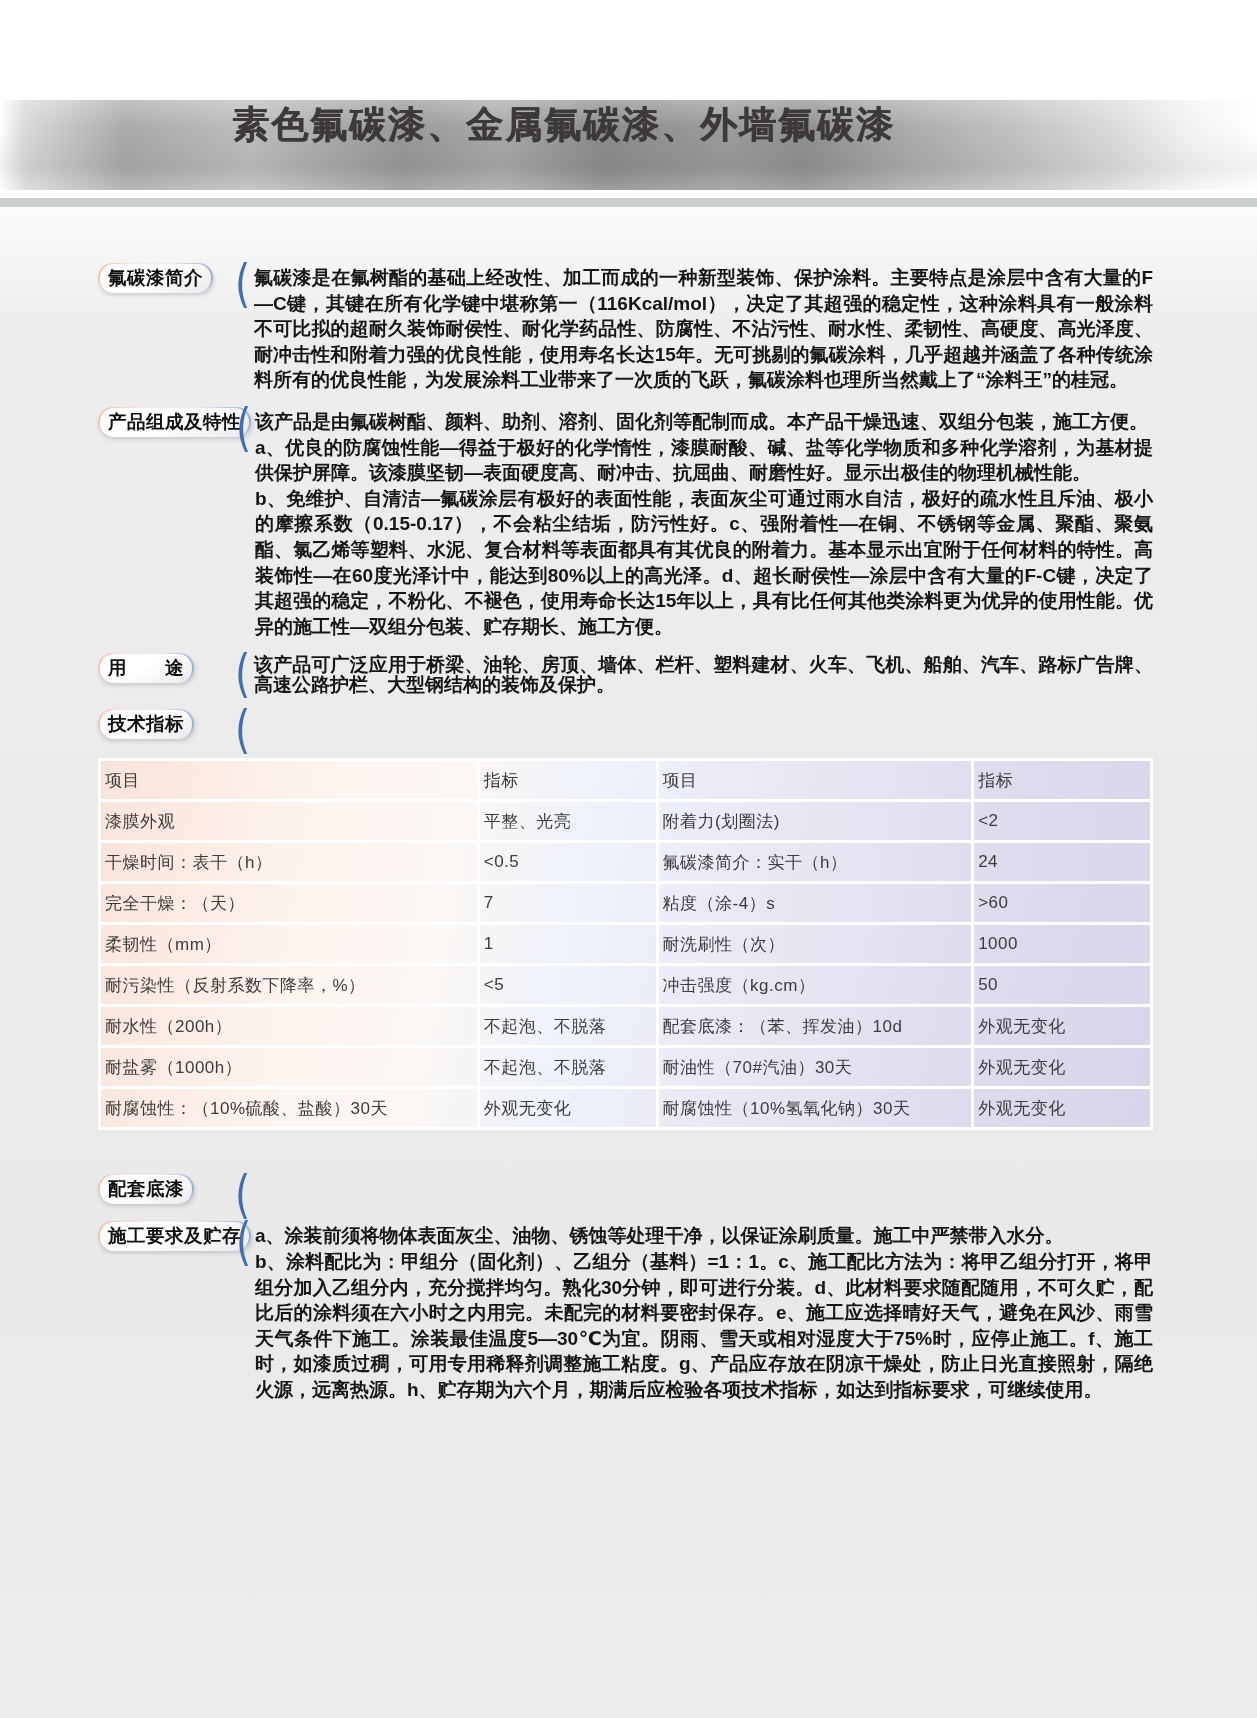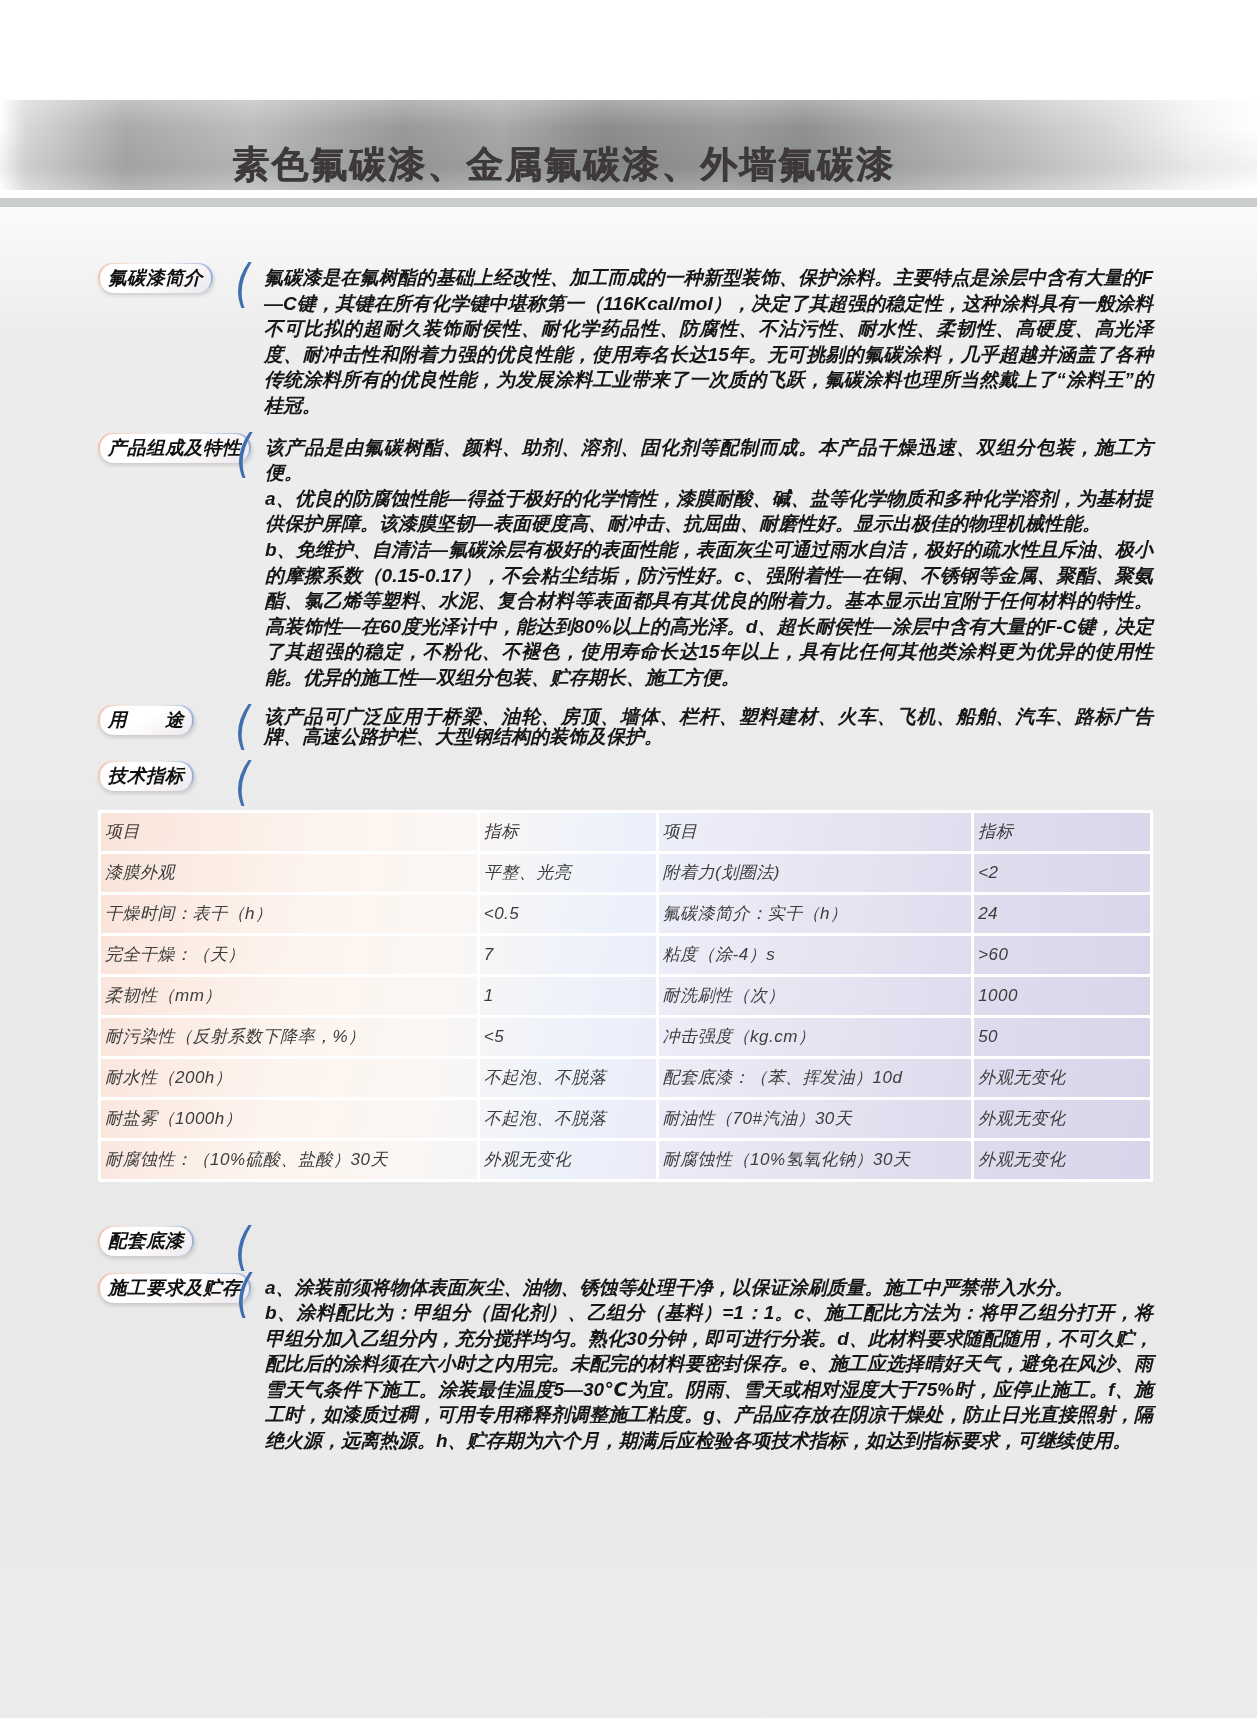--- a/index.html
+++ b/index.html
@@ -10,36 +10,35 @@
     font-family: "Liberation Sans", "DejaVu Sans", sans-serif;
   }
   .page { width: 1257px; height: 1718px; overflow: hidden; }
 
   
   .band {
     margin-top: 100px; height: 90px;
     background:
       linear-gradient(180deg, rgba(255,255,255,.28) 0%, rgba(255,255,255,0) 30%, rgba(0,0,0,.05) 75%, rgba(255,255,255,.15) 100%),
       linear-gradient(90deg, #ffffff 0%, #d9d9db 2%, #a9aaac 10%, #bcbdbf 20%, #98999b 32%, #a8a9ab 40%, #8b8c8e 48%, #9b9c9e 58%, #8f9092 64%, #aaabad 72%, #bfc0c2 80%, #d8d9db 88%, #f4f4f4 95%, #ffffff 100%);
-    display: flex; align-items: flex-end;
+    display: flex; align-items: flex-start;
   }
   .band-title {
     margin: 0; padding-left: 232px;
     font-size: 37px; font-weight: bold; letter-spacing: 2px;
     color: #3d383a; text-shadow: 0.7px 0 0 #3d383a;
     white-space: nowrap;
   }
   .strip { height: 9px; margin-top: 8px; background: #c9cdcc; }
 
   
   .content {
     min-height: 1511px;
     background: linear-gradient(180deg, #fbfbfb 0%, #ededed 8%, #e9e9e9 70%, #ececec 100%);
     padding: 56px 104px 116px 98px;
-    font-style: italic;
   }
 
   .sec { display: flex; align-items: flex-start; margin: 0 0 14px 0; }
   .label-col { position: relative; flex: 0 0 152px; }
   .pill-border {
     display: inline-block; padding: 2px; border-radius: 16px;
     background: linear-gradient(105deg, #f2bfa9 0%, #f8e9e3 28%, #ececf1 60%, #8fa8d6 100%);
     box-shadow: 1px 3px 4px rgba(0,0,0,0.16);
   }
   .pill {
@@ -49,21 +48,21 @@
   .pill-text {
     font-weight: bold; font-size: 18.5px; color: #101010;
     white-space: nowrap; letter-spacing: 0.5px;
   }
   .paren {
     position: absolute; right: 0px; top: -6px;
     color: #3f6fae; font-size: 52px; line-height: 52px; font-weight: 400;
     font-family: "DejaVu Sans", sans-serif;
     transform: scaleX(0.75); transform-origin: right top;
   }
-  .body-col { flex: 1; margin-left: 14px; padding-top: 2px; }
+  .body-col { flex: 1; margin-left: 4px; padding-top: 2px; }
   .para { margin: 0; font-size: 19px; line-height: 25.6px; color: #161616; font-weight: bold; text-align: justify; }
 
   
   .table-wrap {
     margin: 20px 0 44px 0;
     background: linear-gradient(100deg, #f9e3d9 0%, #fdf4ee 20%, #fbf7f4 33%, #edf2fb 46%, #eae7f4 62%, #dfdcee 80%, #d7d5e9 100%);
   }
   table.spec { width: 100%; border-collapse: collapse; table-layout: fixed; }
   table.spec th, table.spec td {
     border: 3px solid #ffffff; height: 41px;

